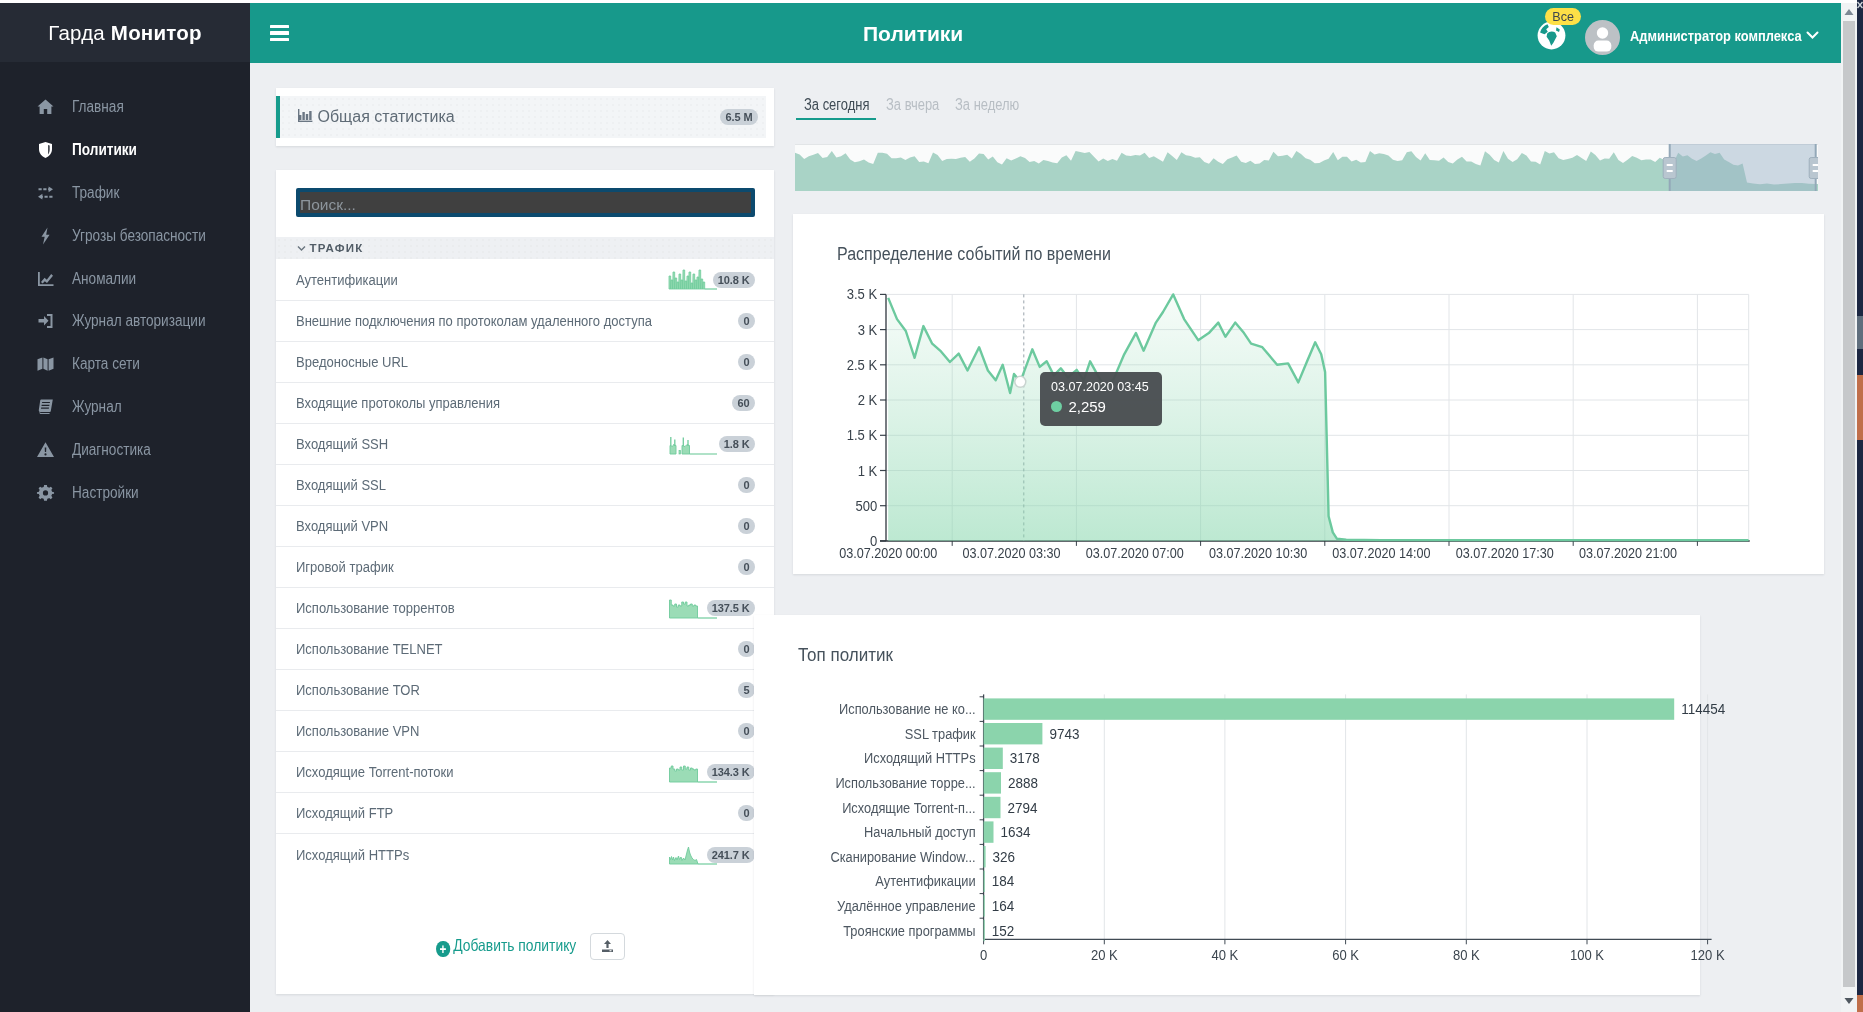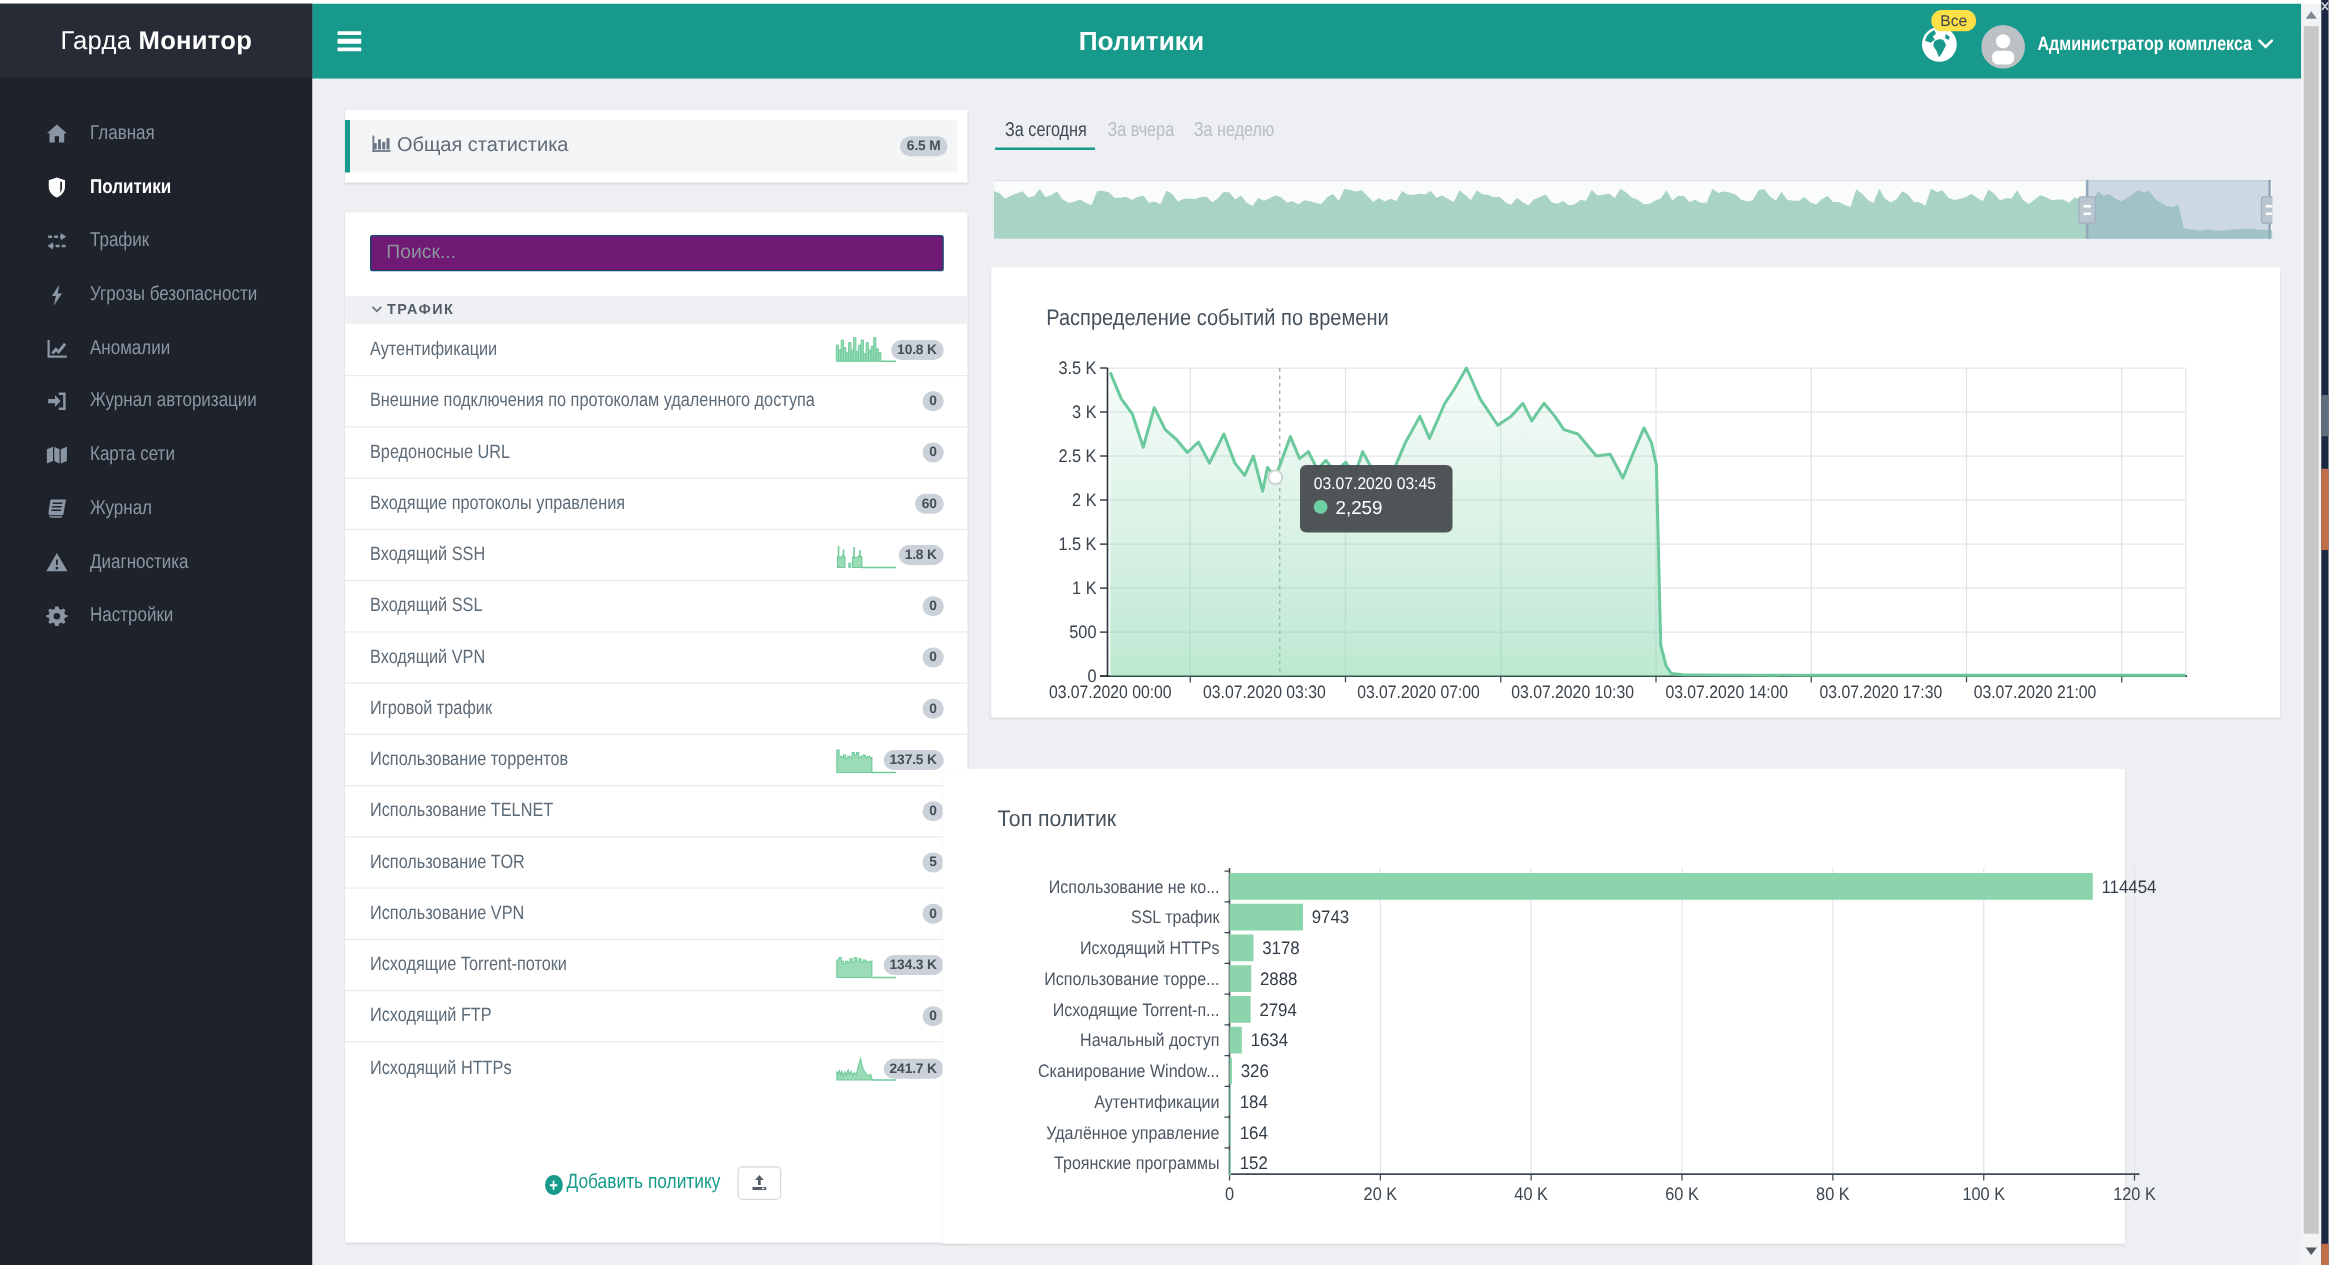--- a/index.html
+++ b/index.html
@@ -40,22 +40,22 @@
 #card1 .gbar { position:absolute; left:0; top:8px; width:4px; bottom:8px; background:#169b8c; }
 #card1 .ctext { position:absolute; left:42px; top:50%; transform:translateY(-50%); font-size:16px; color:#5f6b76; }
 #card1 .cico { position:absolute; left:21px; top:50%; transform:translateY(-50%); color:#6a7683; }
 #card1 .pill { position:absolute; right:16px; top:50%; transform:translateY(-50%); }
 
 .pill { display:inline-block; background:#cad1d8; color:#454f59; font-size:11px; font-weight:bold;
   border-radius:8.5px; padding:0 5px; height:16px; line-height:16.5px; letter-spacing:-0.1px; }
 
 
 #card2 { left:275.5px; top:169.6px; width:498px; height:824.4px; }
-#search { position:absolute; left:20.5px; top:18.6px; width:458.5px; height:28.5px; border:1px solid #0c4a6e;
-  border-radius:2px; background:#701a75; color:#8d959c; font-size:15.5px; line-height:26.5px; padding-left:12px; }
+#search { position:absolute; left:20.5px; top:18.6px; width:458.5px; height:28.5px; border:4px solid #0c4a6e;
+  border-radius:2px; background:#404040; color:#8d959c; font-size:15.5px; line-height:26.5px; }
 #lsect { position:absolute; left:0; top:67.9px; width:498px; height:22px; background:#eef0f3;
   background-image:radial-gradient(#eaecee 0.8px, transparent 0.8px); background-size:6px 6px;
   font-size:11.5px; font-weight:bold; letter-spacing:1.2px; color:#525d67; line-height:22px; }
 #lsect .chev { margin-left:21px; margin-right:4px; display:inline-block; }
 #lrows { position:absolute; left:0; top:89.9px; width:498px; }
 .lrow { position:relative; width:498px; height:41.05px; border-bottom:1px solid #e9ebee; }
 .lrow.last { border-bottom:none; }
 .lrow .lname { position:absolute; left:20.5px; top:50%; transform:translateY(-50%) scaleX(0.84); transform-origin:left center; font-size:15.5px; color:#5d6b77; white-space:nowrap; }
 .lrow .pill { position:absolute; right:19px; top:50%; transform:translateY(-50%); }
 .lrow .spark { position:absolute; right:57px; top:10px; width:49px; height:22px; }

